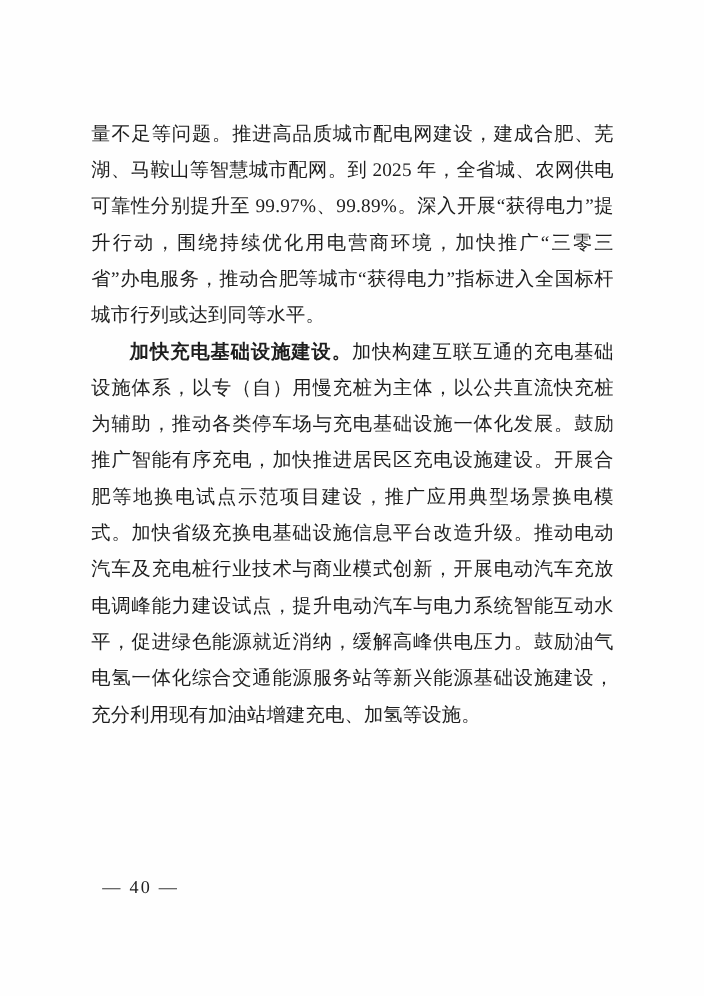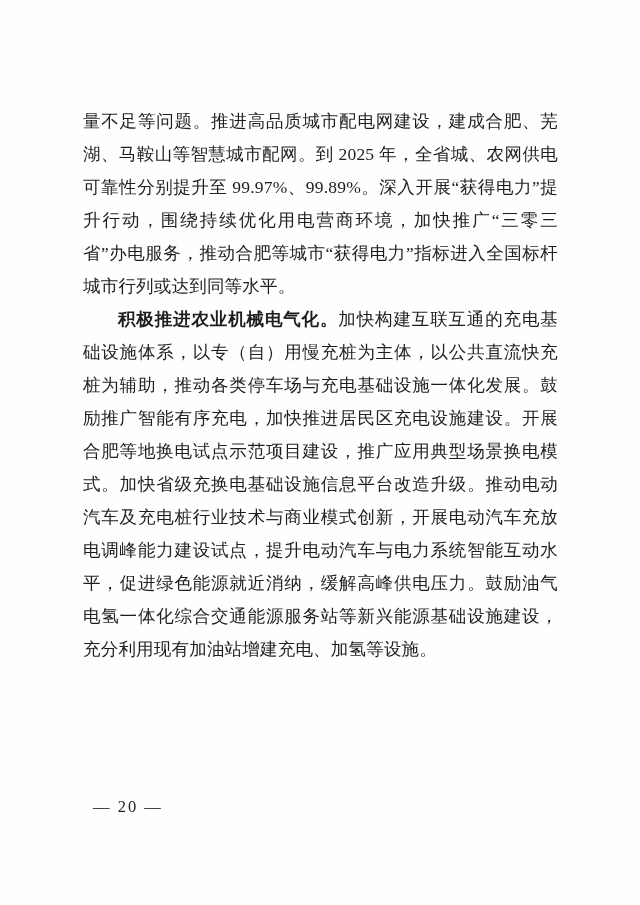--- a/index.html
+++ b/index.html
@@ -56,20 +56,20 @@
 </style>
 </head>
 <body>
 
 <div class="page">
 
   <div class="text-block">
 
     <p class="para"><span>量不足等问题。推进高品质城市配电网建设，建成合肥、芜湖、马鞍山等智慧城市配网。到 2025 年，全省城、农网供电可靠性分别提升至 99.97%、99.89%。深入开展“获得电力”提升行动，围绕持续优化用电营商环境，加快推广“三零三省”办电服务，推动合肥等城市“获得电力”指标进入全国标杆城市行列或达到同等水平。</span></p>
 
-    <p class="para indented"><span class="lead">积极推进农业机械电气化。</span><span>加快构建互联互通的充电基础设施体系，以专（自）用慢充桩为主体，以公共直流快充桩为辅助，推动各类停车场与充电基础设施一体化发展。鼓励推广智能有序充电，加快推进居民区充电设施建设。开展合肥等地换电试点示范项目建设，推广应用典型场景换电模式。加快省级充换电基础设施信息平台改造升级。推动电动汽车及充电桩行业技术与商业模式创新，开展电动汽车充放电调峰能力建设试点，提升电动汽车与电力系统智能互动水平，促进绿色能源就近消纳，缓解高峰供电压力。鼓励油气电氢一体化综合交通能源服务站等新兴能源基础设施建设，充分利用现有加油站增建充电、加氢等设施。</span></p>
+    <p class="para indented"><span class="lead">加快充电基础设施建设。</span><span>加快构建互联互通的充电基础设施体系，以专（自）用慢充桩为主体，以公共直流快充桩为辅助，推动各类停车场与充电基础设施一体化发展。鼓励推广智能有序充电，加快推进居民区充电设施建设。开展合肥等地换电试点示范项目建设，推广应用典型场景换电模式。加快省级充换电基础设施信息平台改造升级。推动电动汽车及充电桩行业技术与商业模式创新，开展电动汽车充放电调峰能力建设试点，提升电动汽车与电力系统智能互动水平，促进绿色能源就近消纳，缓解高峰供电压力。鼓励油气电氢一体化综合交通能源服务站等新兴能源基础设施建设，充分利用现有加油站增建充电、加氢等设施。</span></p>
 
 
   </div>
 
-  <div class="footer"><span>— 20 —</span></div>
+  <div class="footer"><span>— 40 —</span></div>
 
 </div>
 
 </body></html>

